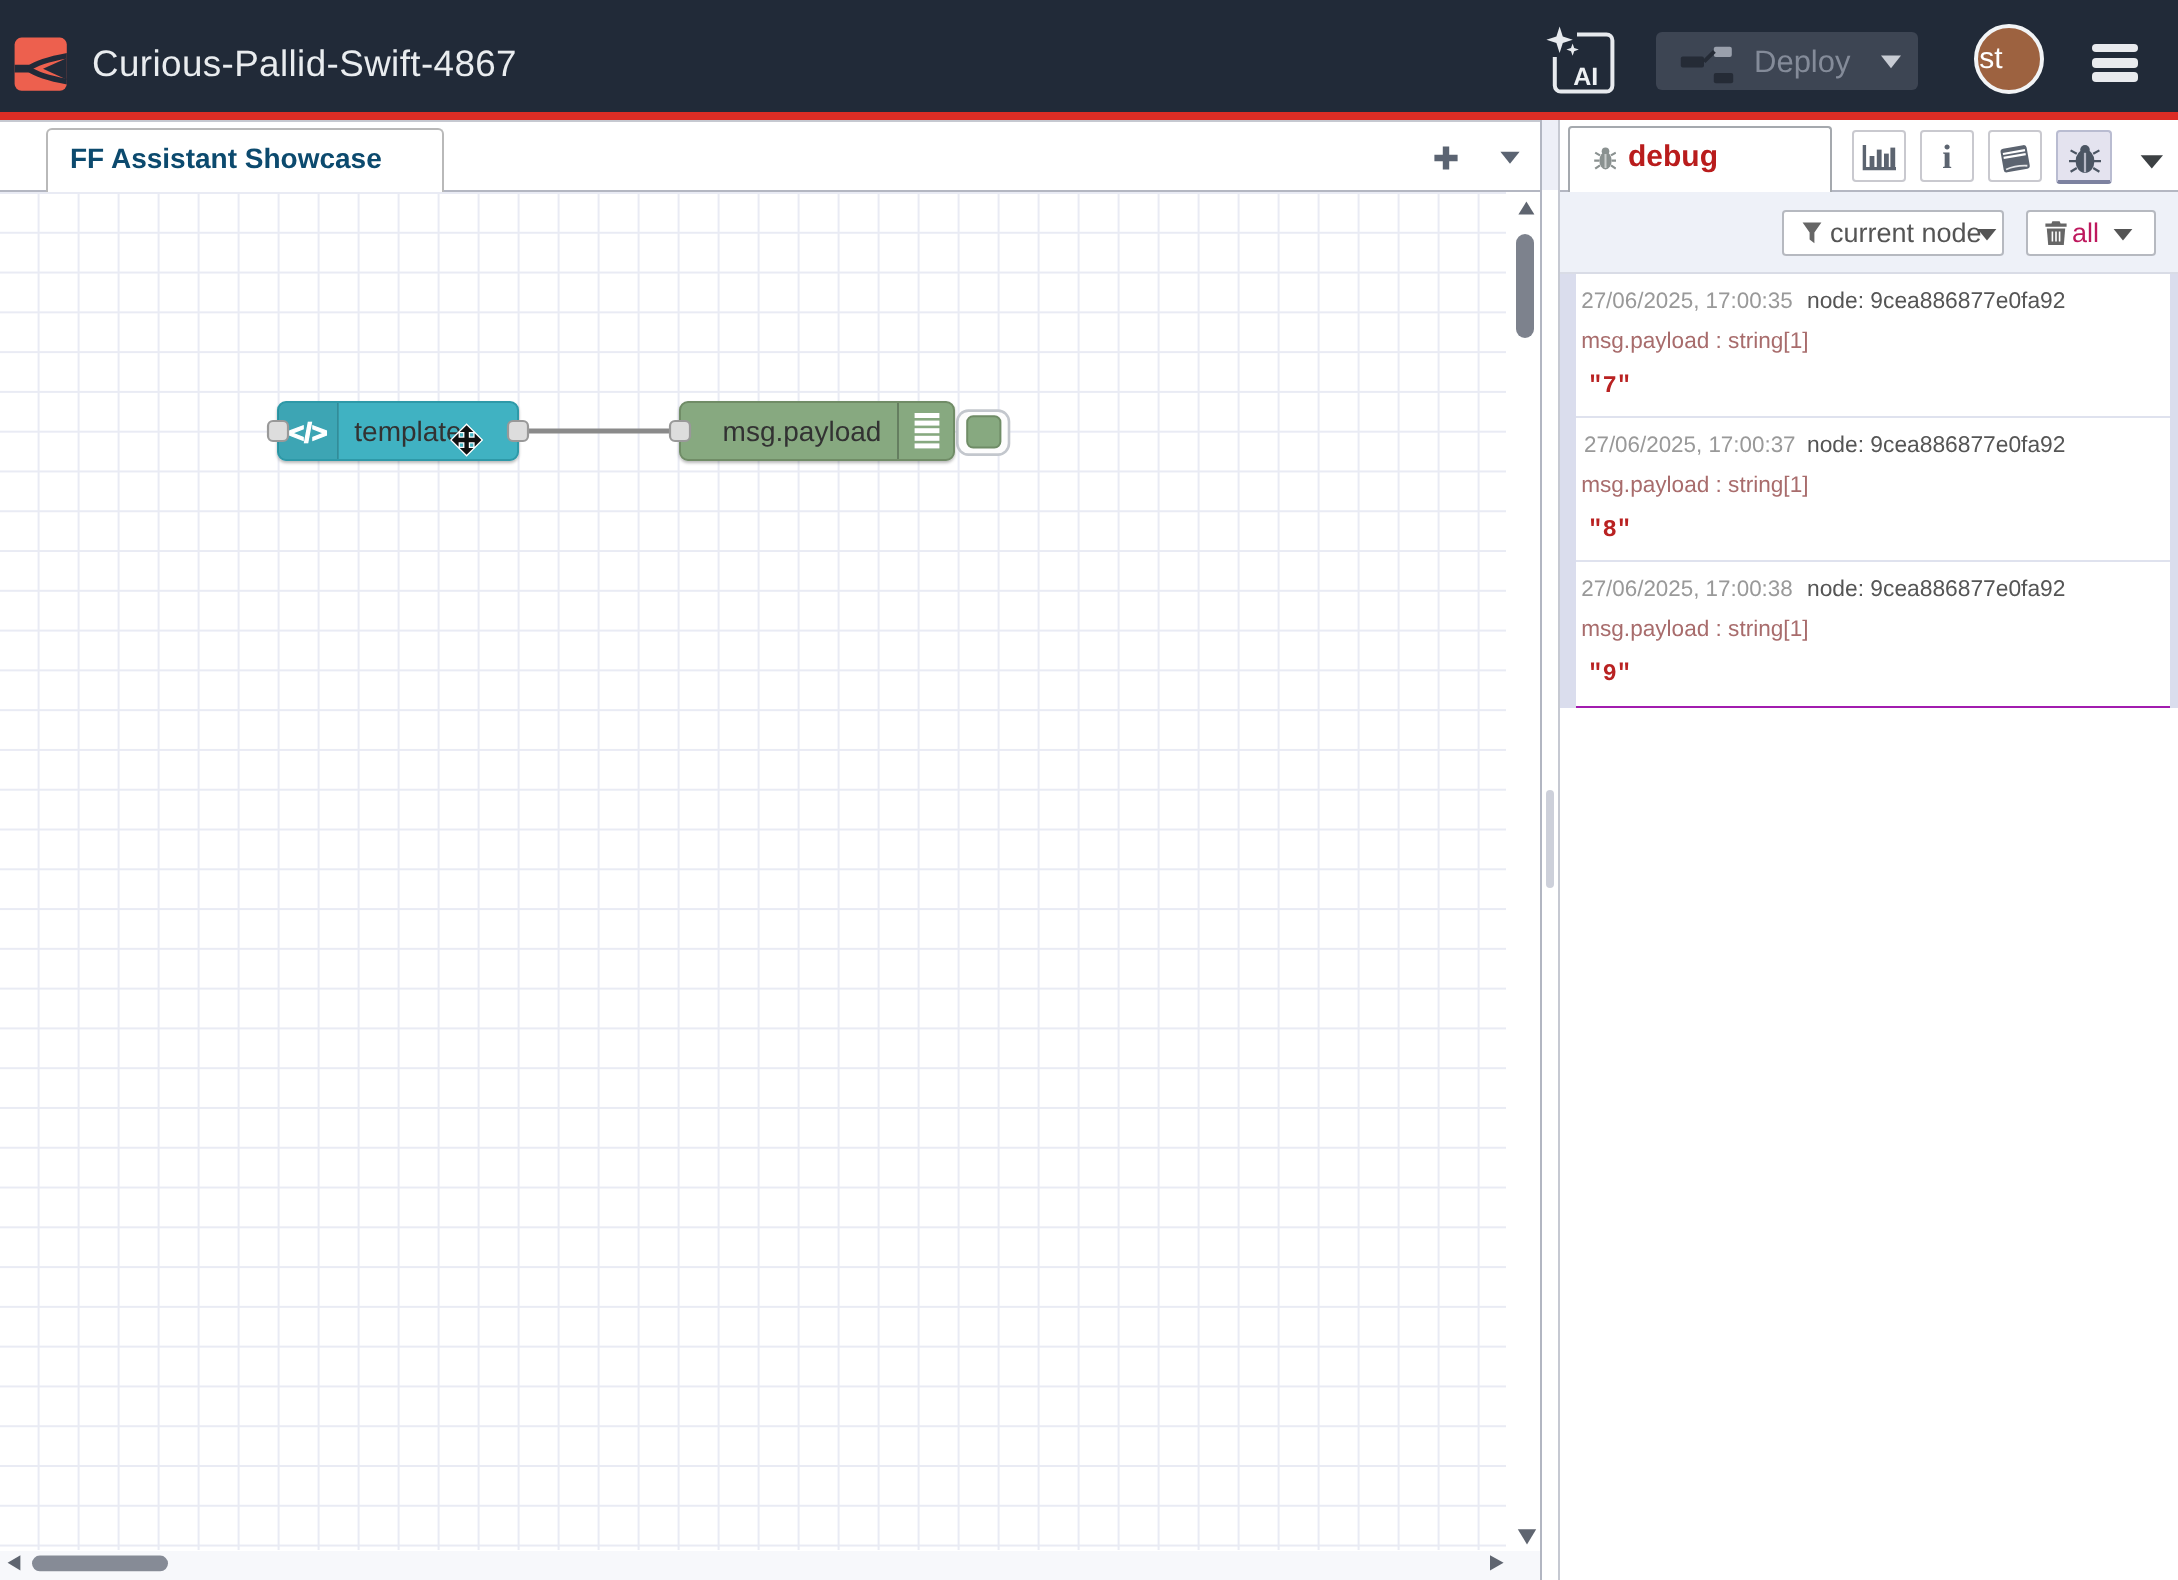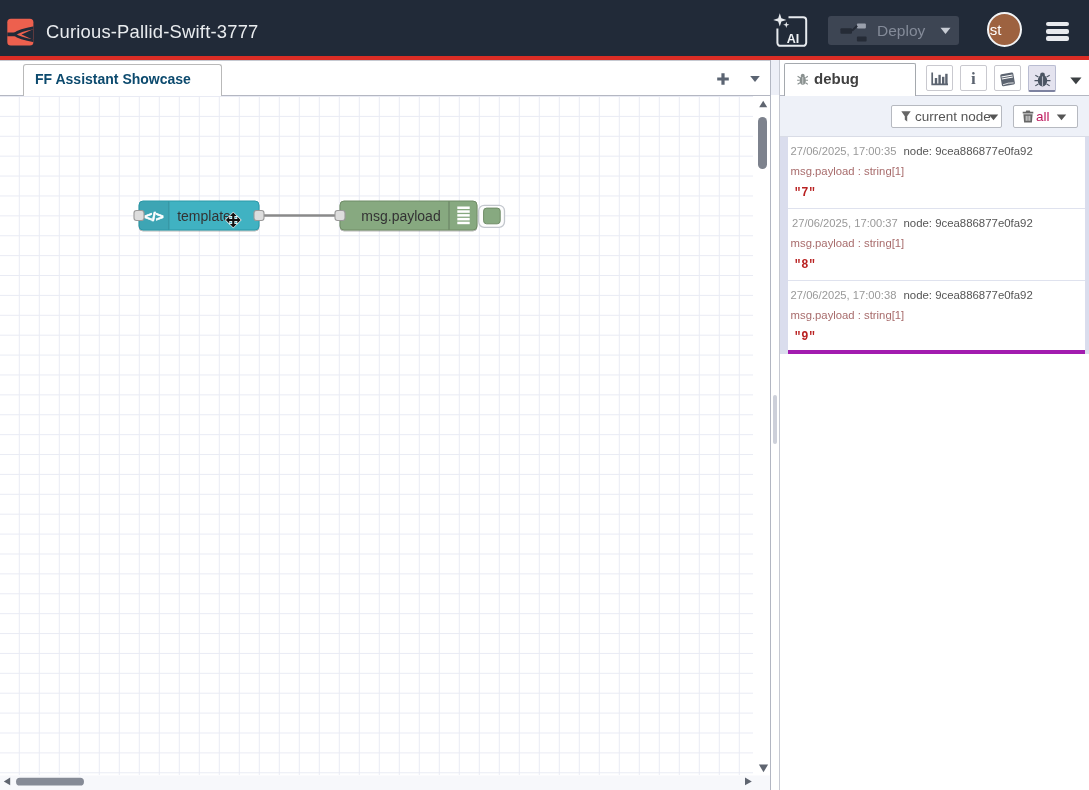--- a/index.html
+++ b/index.html
@@ -22,21 +22,21 @@
   <g clip-path="url(#lg)">
     <g stroke="#212a38" fill="none">
       <path d="M6.5 34.35 H14.9" stroke-width="3.9"></path>
       <path d="M14.5 34.2 Q19.5 30.4 34.5 27.7" stroke-width="2.8"></path>
       <path d="M14.5 34.5 Q19.5 38.3 34.5 41.0" stroke-width="2.8"></path>
     </g>
     <path d="M21.5 34.4 L33.6 28.9 L33.6 39.9 Z" fill="#212a38"></path>
   </g>
 </svg>
 
-<div class="abs" style="left:46px;top:20.5px;font-size:18.4px;color:#e9ecef;letter-spacing:0.2px;">Curious-Pallid-Swift-3777</div>
+<div class="abs" style="left:46px;top:20.5px;font-size:18.4px;color:#e9ecef;letter-spacing:0.2px;">Curious-Pallid-Swift-4867</div>
 
 <svg class="abs" style="left:772px;top:11px;" width="38" height="38" viewBox="0 0 38 38">
   <path d="M16.5 6.2 H31.2 a3 3 0 0 1 3 3 V31.8 a3 3 0 0 1 -3 3 H8.4 a3 3 0 0 1 -3 -3 V17.5" fill="none" stroke="#e7eaee" stroke-width="2"></path>
   <path d="M7.8 2.3 L9.4 7.3 L14.4 8.9 L9.4 10.5 L7.8 15.5 L6.2 10.5 L1.2 8.9 L6.2 7.3 Z" fill="#e7eaee"></path>
   <path d="M14.3 10.7 L15.1 13 L17.4 13.8 L15.1 14.6 L14.3 16.9 L13.5 14.6 L11.2 13.8 L13.5 13 Z" fill="#e7eaee"></path>
   <text x="20.9" y="31.5" font-size="12.5" font-weight="bold" fill="#eef1f4" text-anchor="middle" font-family="Liberation Sans, sans-serif">AI</text>
 </svg>
 
 <div class="abs" style="left:828px;top:15.5px;width:131px;height:29.5px;background:#3d4553;border-radius:3px;"></div>
 <svg class="abs" style="left:828px;top:15.5px;" width="131" height="30" viewBox="0 0 131 30">
@@ -134,21 +134,21 @@
 <svg class="abs" style="left:796.5px;top:72.5px;z-index:5;" width="11.5" height="12.5" viewBox="0 0 11.5 12.5">
   <circle cx="5.75" cy="2.6" r="1.9" fill="#8a9190"></circle>
   <ellipse cx="5.75" cy="7.3" rx="3.1" ry="4.4" fill="#8a9190"></ellipse>
   <g stroke="#8a9190" stroke-width="1.1" fill="none">
     <path d="M3 4.7 L0.6 3.3 M8.5 4.7 L10.9 3.3"></path>
     <path d="M2.6 7.3 L0.1 7.3 M8.9 7.3 L11.4 7.3"></path>
     <path d="M3 9.7 L0.6 11.3 M8.5 9.7 L10.9 11.3"></path>
   </g>
   <path d="M5.75 4 V11" stroke="#fff" stroke-width="1" opacity="0.55"></path>
 </svg>
-<div class="abs" style="left:814px;top:69.5px;font-size:15px;font-weight:bold;color:#404040;z-index:5;">debug</div>
+<div class="abs" style="left:814px;top:69.5px;font-size:15px;font-weight:bold;color:#b91c1c;z-index:5;">debug</div>
 
 <div class="abs" style="left:925.8px;top:65px;width:27.7px;height:26.3px;background:#fff;border:1px solid #c9c9cf;border-radius:2px;box-sizing:border-box;"></div>
 <div class="abs" style="left:959.6px;top:65px;width:27.7px;height:26.3px;background:#fff;border:1px solid #c9c9cf;border-radius:2px;box-sizing:border-box;"></div>
 <div class="abs" style="left:993.7px;top:65px;width:27.7px;height:26.3px;background:#fff;border:1px solid #c9c9cf;border-radius:2px;box-sizing:border-box;"></div>
 <div class="abs" style="left:1027.9px;top:65px;width:27.7px;height:27.2px;background:#e4e3ef;border:1px solid #b9bcd1;border-bottom:2px solid #7d82a0;border-radius:2px;box-sizing:border-box;"></div>
 
 <svg class="abs" style="left:930.5px;top:71.5px;" width="18" height="14" viewBox="0 0 18 14">
   <path d="M1.2 0.5 V12.3 H17" stroke="#5c6470" stroke-width="1.7" fill="none"></path>
   <g fill="#5c6470">
     <rect x="3.8" y="6" width="2.4" height="6.3"></rect>
@@ -213,19 +213,19 @@
     <div style="position:absolute;left:115.5px;top:7.5px;font-size:11.4px;color:#555;">node: 9cea886877e0fa92</div>
     <div style="position:absolute;left:2.6px;top:27.5px;font-size:11.3px;color:#a86c6c;">msg.payload : string[1]</div>
     <div style="position:absolute;left:6px;top:48.5px;font-size:12px;font-weight:bold;font-family:'Liberation Mono',monospace;color:#b92222;">"7"</div>
   </div>
   <div style="position:relative;height:72.2px;border-bottom:1px solid #dfe2ee;box-sizing:border-box;">
     <div style="position:absolute;left:4px;top:8px;font-size:11.2px;color:#999;">27/06/2025, 17:00:37</div>
     <div style="position:absolute;left:115.5px;top:7.5px;font-size:11.4px;color:#555;">node: 9cea886877e0fa92</div>
     <div style="position:absolute;left:2.6px;top:27.5px;font-size:11.3px;color:#a86c6c;">msg.payload : string[1]</div>
     <div style="position:absolute;left:6px;top:48.5px;font-size:12px;font-weight:bold;font-family:'Liberation Mono',monospace;color:#b92222;">"8"</div>
   </div>
-  <div style="position:relative;height:72.2px;border-bottom:4px solid #a21caf;box-sizing:border-box;">
+  <div style="position:relative;height:72.2px;border-bottom:1px solid #a21caf;box-sizing:border-box;">
     <div style="position:absolute;left:2.6px;top:8px;font-size:11.2px;color:#999;">27/06/2025, 17:00:38</div>
     <div style="position:absolute;left:115.5px;top:7.5px;font-size:11.4px;color:#555;">node: 9cea886877e0fa92</div>
     <div style="position:absolute;left:2.6px;top:27.5px;font-size:11.3px;color:#a86c6c;">msg.payload : string[1]</div>
     <div style="position:absolute;left:6px;top:48.5px;font-size:12px;font-weight:bold;font-family:'Liberation Mono',monospace;color:#b92222;">"9"</div>
   </div>
 </div>
 
 </body></html>

